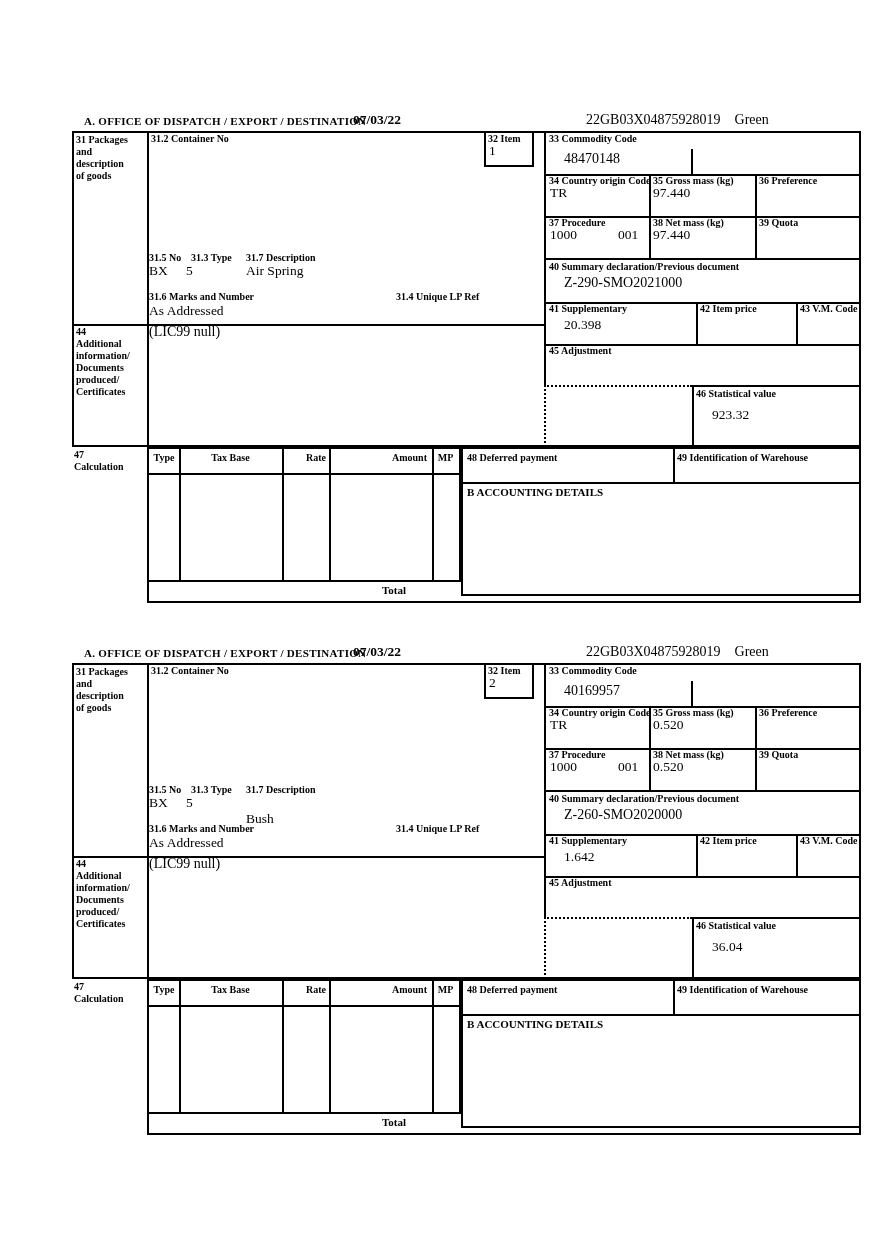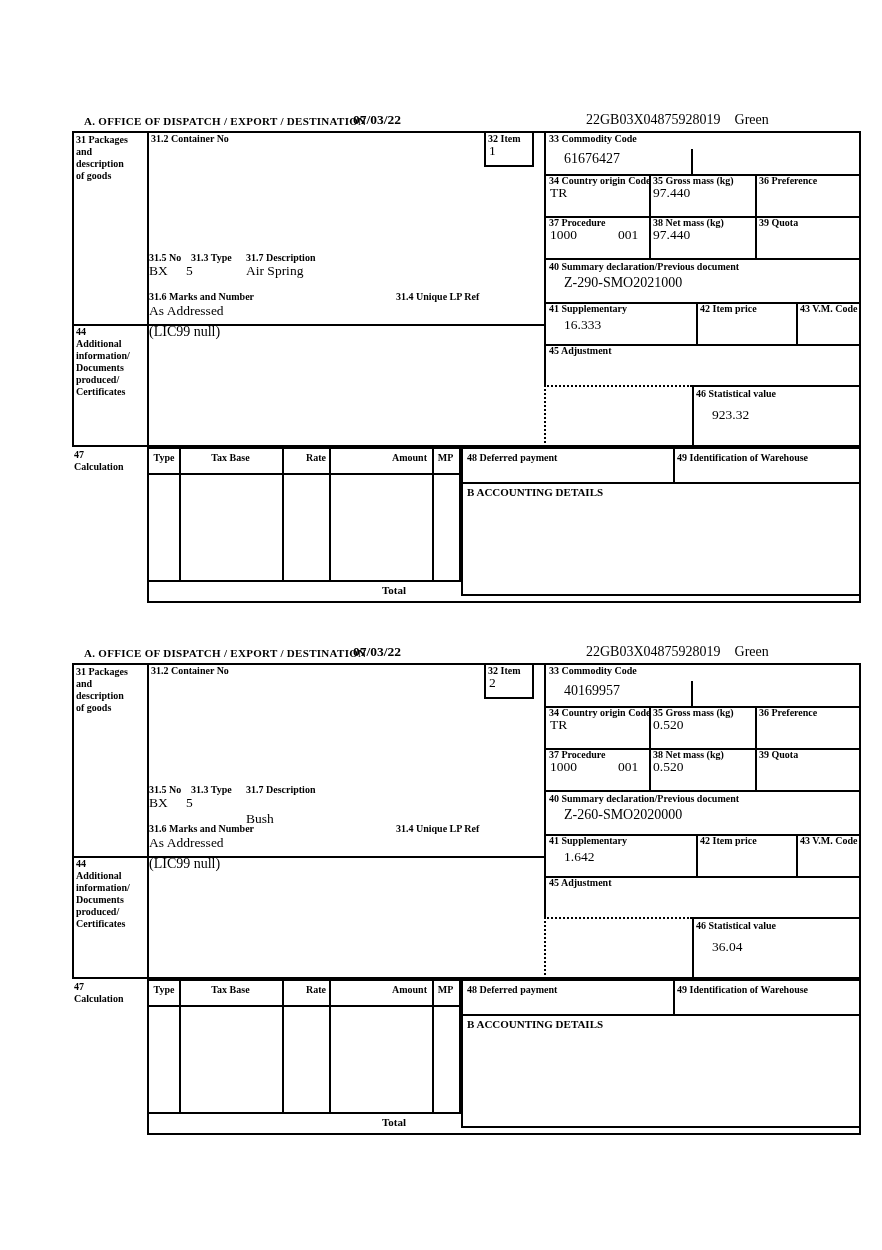--- a/index.html
+++ b/index.html
@@ -94,40 +94,40 @@
     <div class="lbl" style="left:77px;top:177px;">31.6 Marks and Number</div>
     <div class="lbl" style="left:324px;top:177px;">31.4 Unique LP Ref</div>
     <div class="val" style="left:77px;top:189px;">As Addressed</div>
 
     <div class="lbl" style="left:416px;top:19px;">32 Item</div>
     <div class="val" style="left:417px;top:29px;">1</div>
 
     <div class="val val-lg" style="left:77px;top:210px;">(LIC99 null)</div>
 
     <div class="lbl" style="left:477px;top:19px;">33 Commodity Code</div>
-    <div class="val val-lg" style="left:492px;top:37px;">61676427</div>
+    <div class="val val-lg" style="left:492px;top:37px;">48470148</div>
 
     <div class="lbl" style="left:477px;top:61px;">34 Country origin Code</div>
     <div class="val" style="left:478px;top:71px;">TR</div>
     <div class="lbl" style="left:581px;top:61px;">35 Gross mass (kg)</div>
     <div class="val" style="left:581px;top:71px;">97.440</div>
     <div class="lbl" style="left:687px;top:61px;">36 Preference</div>
 
     <div class="lbl" style="left:477px;top:103px;">37 Procedure</div>
     <div class="val" style="left:478px;top:113px;">1000</div>
     <div class="val" style="left:546px;top:113px;">001</div>
     <div class="lbl" style="left:581px;top:103px;">38 Net mass (kg)</div>
     <div class="val" style="left:581px;top:113px;">97.440</div>
     <div class="lbl" style="left:687px;top:103px;">39 Quota</div>
 
     <div class="lbl" style="left:477px;top:147px;">40 Summary declaration/Previous document</div>
     <div class="val val-lg" style="left:492px;top:161px;">Z-290-SMO2021000</div>
 
     <div class="lbl" style="left:477px;top:189px;">41 Supplementary</div>
-    <div class="val" style="left:492px;top:203px;">16.333</div>
+    <div class="val" style="left:492px;top:203px;">20.398</div>
     <div class="lbl" style="left:628px;top:189px;">42 Item price</div>
     <div class="lbl" style="left:728px;top:189px;">43 V.M. Code</div>
 
     <div class="lbl" style="left:477px;top:231px;">45 Adjustment</div>
 
     <div class="lbl" style="left:624px;top:274px;">46 Statistical value</div>
     <div class="val" style="left:640px;top:293px;text-align:center;">923.32</div>
 
     <div class="calc-table">
       <div class="vl" style="left:30px;top:0;height:131px;"></div>

